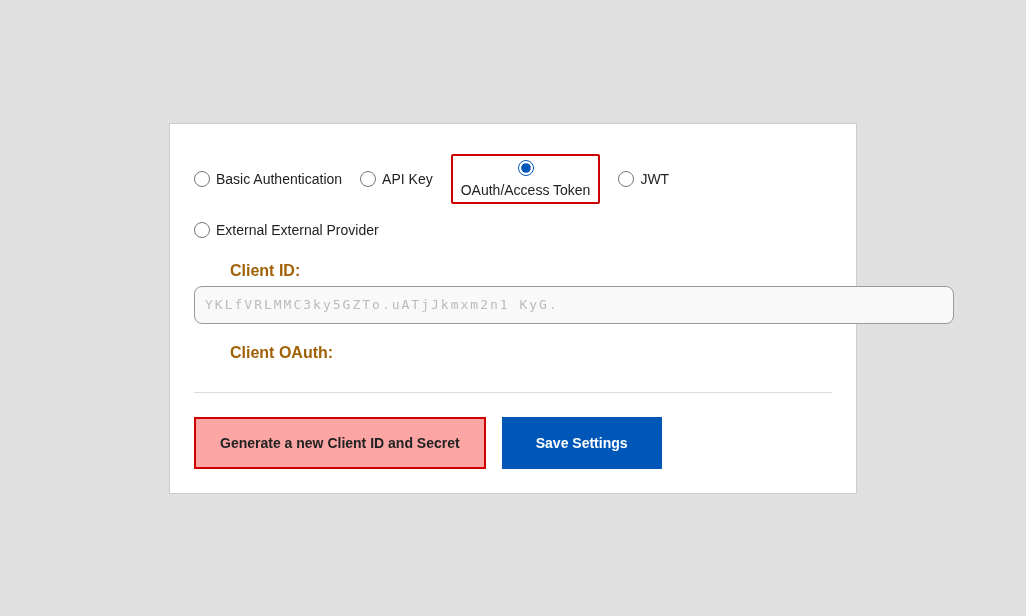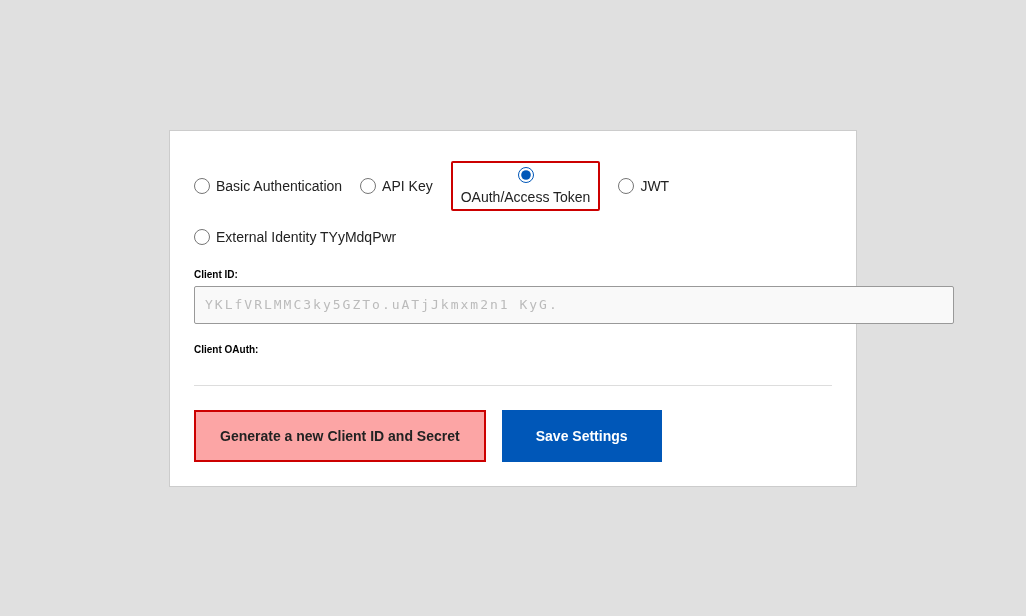--- a/index.html
+++ b/index.html
@@ -62,32 +62,33 @@
     
     .form-section {
       padding: 8px 0 0 0;
     }
 
     .field-group {
       margin-bottom: 20px;
     }
 
     .field-label {
-      font-size: 10px;
+      font-size: 16px;
       font-weight: 600;
-      color: #000000;
+      color: #a16207;
       margin-bottom: 6px;
       display: block;
+      margin-left: 36px;
     }
 
     .field-input {
       width: 760px;
       height: 38px;
       border: 1px solid #999;
-      border-radius: 2px;
+      border-radius: 8px;
       padding: 18px 10px;
       font-size: 13px;
       color: #aaa;
       background: #f9f9f9;
       letter-spacing: 2px;
       font-family: monospace;
     }
 
     .field-input::placeholder {
       color: #bbb;
@@ -154,21 +155,21 @@
       <label for="oauth">OAuth/Access Token</label>
     </div>
 
     <div class="radio-option">
       <input type="radio" id="jwt" name="auth" style="">
       <label for="jwt">JWT</label>
     </div>
 
     <div class="radio-option">
       <input type="radio" id="external" name="auth" style="">
-      <label for="external">External Identity TYyMdqPwr</label>
+      <label for="external">External External Provider</label>
     </div>
 
   </div>
 
   <div class="form-section">
 
     <div class="field-group">
       <span class="field-label">Client ID:</span>
       <input class="field-input" type="text" readonly="" placeholder="YKLfVRLMMC3ky5GZTo.uATjJkmxm2n1 KyG." style="">
     </div>

